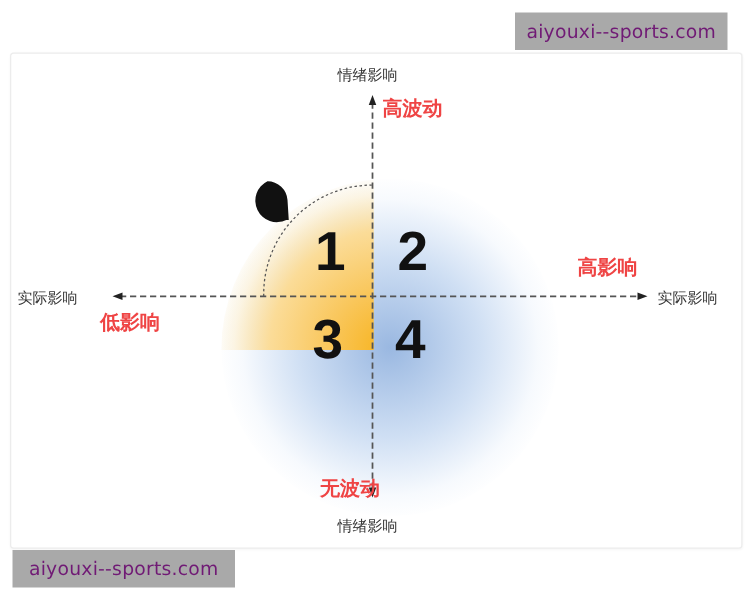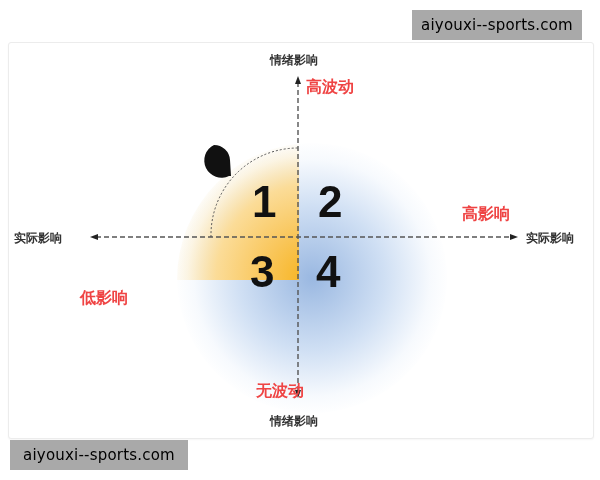--- a/index.html
+++ b/index.html
@@ -1,31 +1,31 @@
 <!DOCTYPE html>
 <html><head>
 <meta charset="utf-8">
 <style>
   html, body { margin:0; padding:0; }
   body { width:600px; height:480px; background:#ffffff; position:relative; overflow:hidden;
          font-family:"DejaVu Sans", sans-serif; color:#111; }
-  .watermark { position:absolute; background:#a9a9a9; color:#000000; font-family:"DejaVu Sans", sans-serif;
+  .watermark { position:absolute; background:#a9a9a9; color:#701a75; font-family:"DejaVu Sans", sans-serif;
                font-size:15px; line-height:30px; height:30px; padding:0 10px; letter-spacing:0.2px; }
   .wm-top { left:412px; top:10px; width:170px; text-align:center; padding:0; }
   .wm-bottom { left:10px; top:440px; width:178px; text-align:center; padding:0; }
   .card { position:absolute; left:8px; top:42px; width:584px; height:395px; background:#fff;
           border:1px solid #ececec; border-radius:3px; box-shadow:0 1px 2px rgba(0,0,0,0.04); overflow:hidden; }
   .glow-blue { position:absolute; left:168px; top:100px; width:270px; height:270px; border-radius:50%;
                background:radial-gradient(circle at 50% 50%, rgba(120,160,215,0.75) 0%, rgba(150,185,230,0.45) 38%, rgba(200,220,245,0.15) 62%, rgba(255,255,255,0) 72%); }
   .glow-orange { position:absolute; left:168px; top:100px; width:122px; height:137px; overflow:hidden; }
   .glow-orange .inner { position:absolute; left:0; top:0; width:270px; height:274px; border-radius:50%;
                background:radial-gradient(circle at 50% 50%, #f7b21a 0%, #f9c65a 25%, #fbdc98 50%, rgba(253,240,210,0.6) 65%, rgba(255,255,255,0) 73%); }
   svg.axes { position:absolute; left:0; top:0; }
   .lbl { position:absolute; white-space:nowrap; }
-  .small { font-size:12px; font-weight:bold; color:#333;text-align:right; }
+  .small { font-size:12px; font-weight:normal; color:#333;text-align:right; }
   .mid { font-size:16px; font-weight:bold; color:#ef4444; }
   .num { position:absolute; font-size:44px; font-weight:bold; color:#111; font-family:"Liberation Sans", sans-serif; line-height:1; }
 </style>
 </head>
 <body>
 
 <div class="watermark wm-top">aiyouxi--sports.com</div>
 
 <div class="card">
   <div class="glow-blue"></div>
@@ -48,21 +48,21 @@
 
   <path d="M 214 145 A 16 16 0 1 0 229 176 L 231 176 L 230 160 A 16 16 0 0 0 214 145 Z" fill="#111"></path>
 </svg>
 
 <div class="lbl small" style="left:270px; top:52px;">情绪影响</div>
 <div class="lbl mid" style="left:306px; top:77px;">高波动</div>
 <div class="lbl mid" style="left:240px; top:381px;margin-left:16px;">无波动</div>
 <div class="lbl small" style="left:270px; top:413px;">情绪影响</div>
 
 <div class="lbl small" style="left:14px; top:230px;">实际影响</div>
-<div class="lbl mid" style="left:80px; top:248px;margin-top:40px;">低影响</div>
+<div class="lbl mid" style="left:80px; top:248px;">低影响</div>
 <div class="lbl mid" style="left:462px; top:204px;">高影响</div>
 <div class="lbl small" style="left:526px; top:230px;">实际影响</div>
 
 <div class="num" style="left:252px; top:180px;">1</div>
 <div class="num" style="left:318px; top:180px;">2</div>
 <div class="num" style="left:250px; top:250px;">3</div>
 <div class="num" style="left:316px; top:250px;">4</div>
 
 <div class="watermark wm-bottom">aiyouxi--sports.com</div>
 

